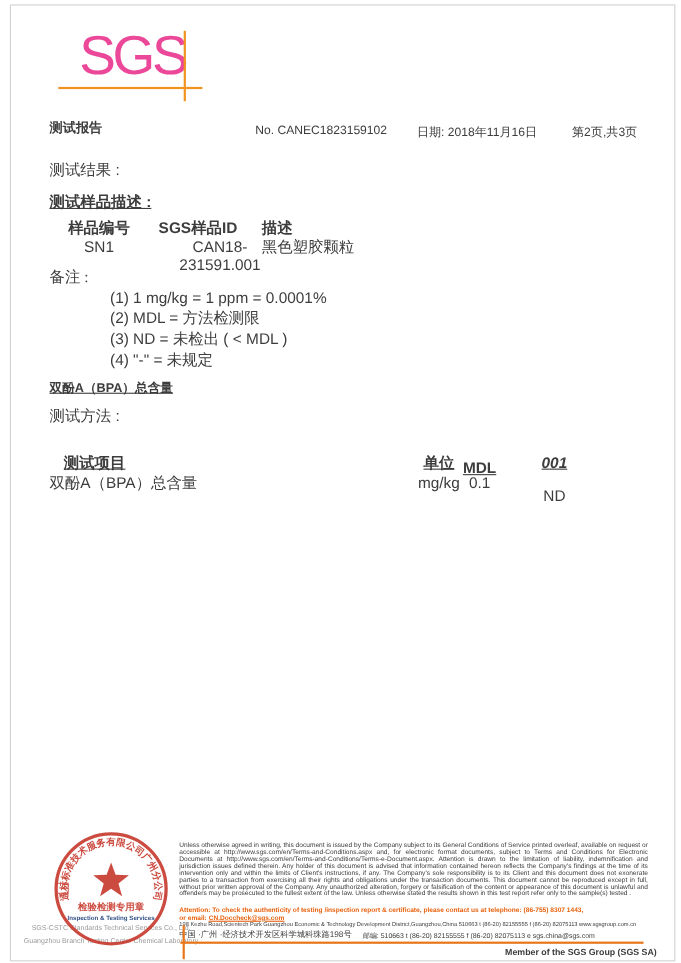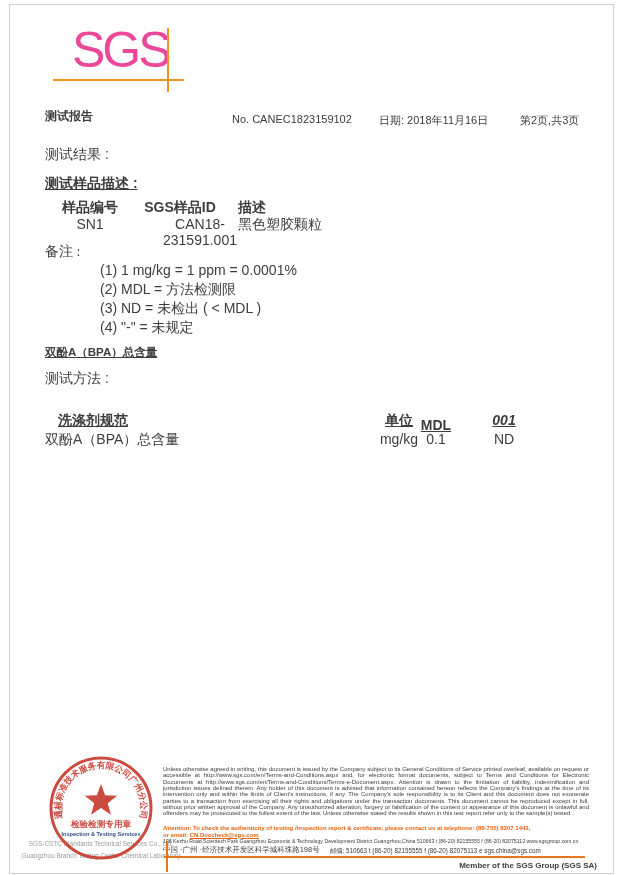--- a/index.html
+++ b/index.html
@@ -60,29 +60,29 @@
 
   <div class="abs t11" style="left:45px;top:243px;font-family:Liberation Serif, serif;">备注 :</div>
   <div class="abs t11" style="left:100px;top:262px;">(1) 1 mg/kg = 1 ppm = 0.0001%</div>
   <div class="abs t11" style="left:100px;top:281px;">(2) MDL = 方法检测限</div>
   <div class="abs t11" style="left:100px;top:300px;">(3) ND = 未检出 ( &lt; MDL )</div>
   <div class="abs t11" style="left:100px;top:319px;">(4) "-" = 未规定</div>
 
   <div class="abs bold ul" style="left:45px;top:345px;font-size:11.5px;">双酚A（BPA）总含量</div>
   <div class="abs t11" style="left:45px;top:370px;">测试方法 :</div>
 
-  <div class="abs t11 bold" style="left:58px;top:412px;"><span class="ul">洗涤剂规范</span></div>
+  <div class="abs t11 bold" style="left:58px;top:412px;"><span class="ul">测试项目</span></div>
   <div class="abs t11 bold cell-c" style="left:379px;top:412px;width:40px;"><span class="ul">单位</span></div>
   <div class="abs t11 bold cell-c" style="left:416px;top:388px;width:40px;margin-top:29px;"><span class="ul">MDL</span></div>
   <div class="abs t11 bold it cell-c" style="left:443px;top:412px;width:40px;padding-left:41px;"><span class="ul">001</span></div>
 
   <div class="abs t11" style="left:45px;top:431px;">双酚A（BPA）总含量</div>
   <div class="abs t11 cell-c" style="left:379px;top:431px;width:40px;">mg/kg</div>
   <div class="abs t11 cell-c" style="left:416px;top:431px;width:40px;">0.1</div>
-  <div class="abs t11 cell-c" style="left:443px;top:431px;width:40px;padding-left:41px;">ND</div>
+  <div class="abs t11 cell-c" style="left:443px;top:442px;width:40px;padding-left:41px;">ND</div>
 
   <div class="abs" id="stamp-company">
     <div>SGS-CSTC Standards Technical Services Co., Ltd.</div>
     <div>Guangzhou Branch Testing Center Chemical Laboratory</div>
   </div>
 
   <svg class="abs" id="stamp-svg" viewBox="0 0 122 120" style="opacity:0.92;">
     <circle cx="61" cy="58" r="50" fill="none" stroke="#c83c30" stroke-width="3"></circle>
     <path id="stamp-arc" d="M 23.4,71.7 A 40 40 0 1 1 98.6,71.7" fill="none"></path>
     <text font-size="8.6" fill="#c83c30" font-weight="bold">

